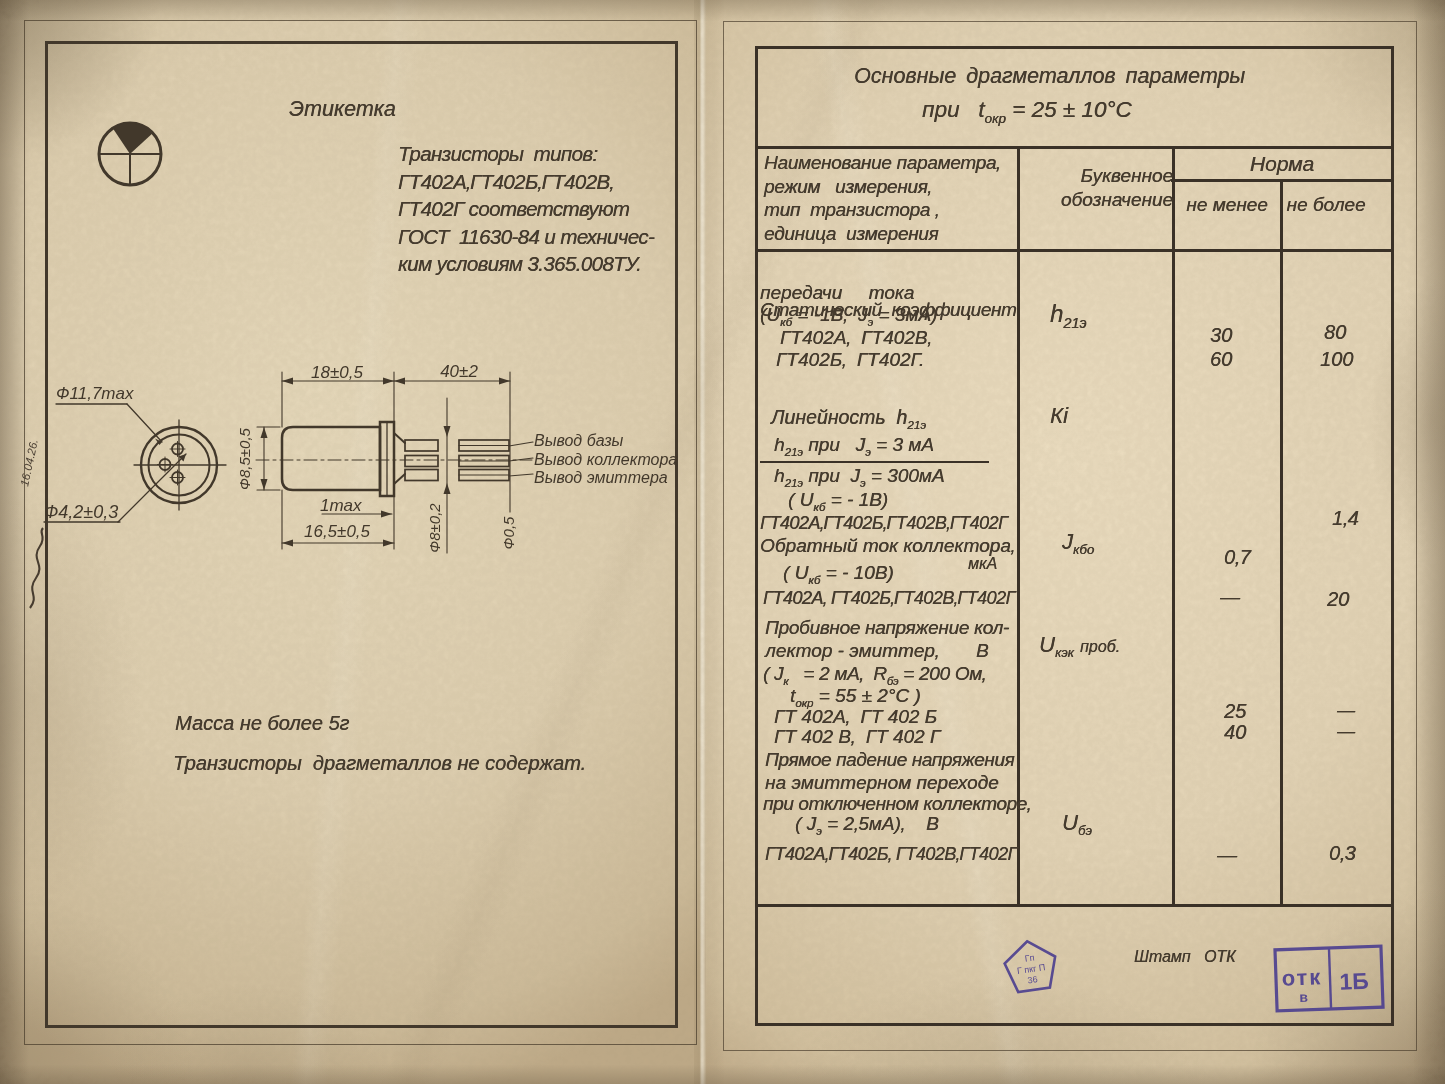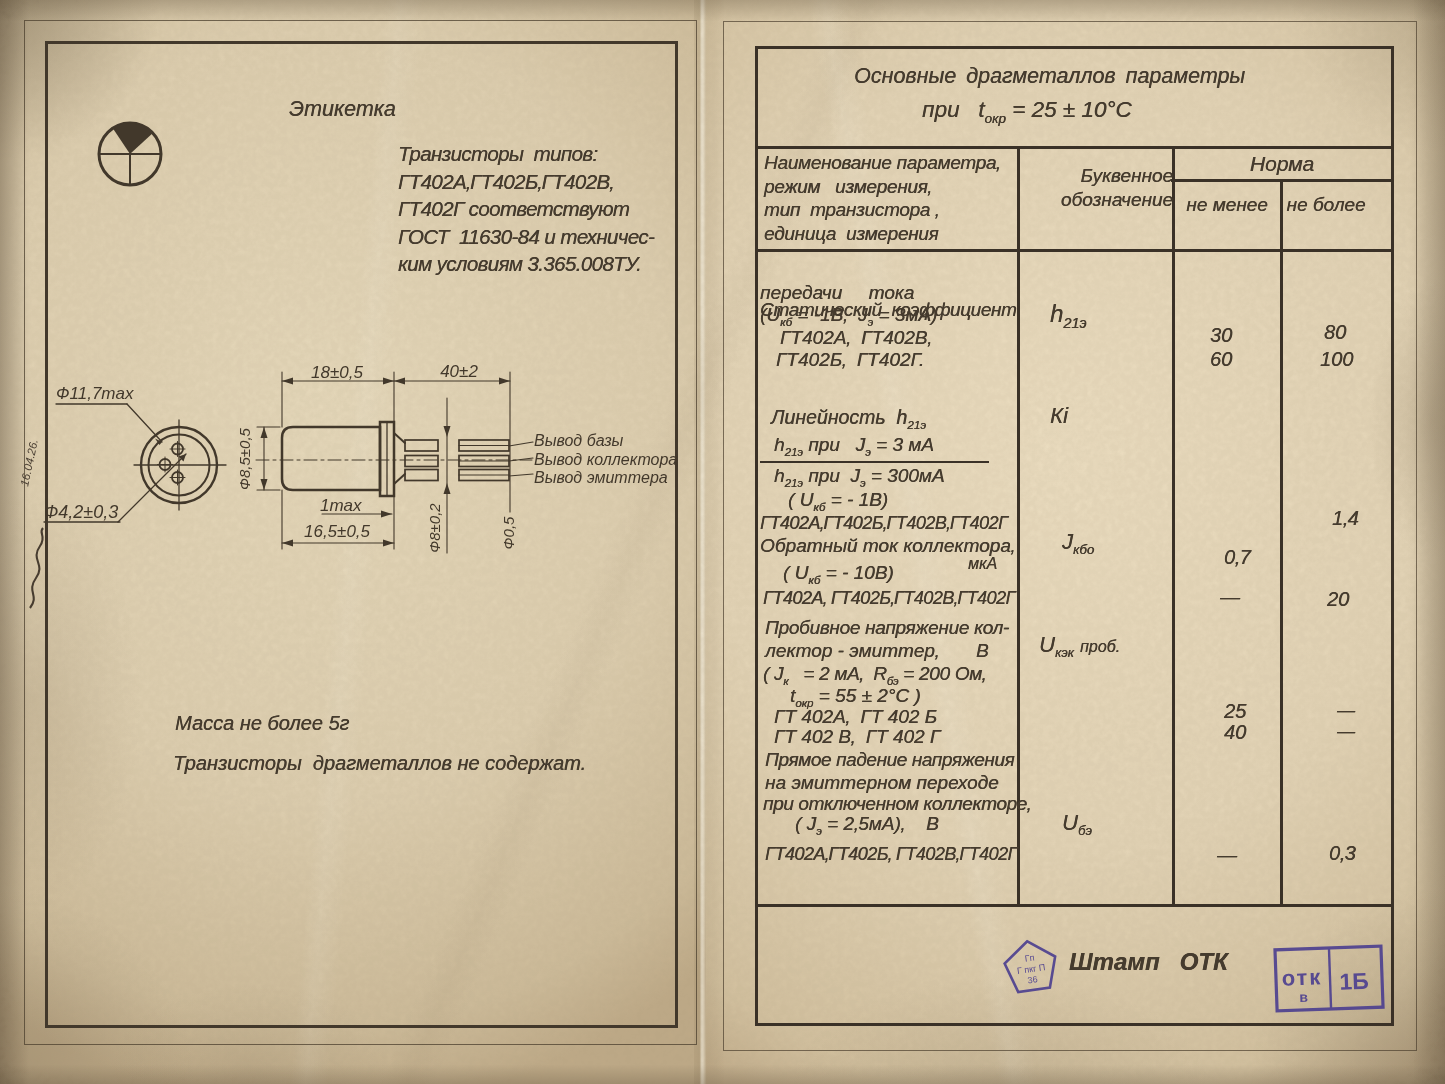--- a/index.html
+++ b/index.html
@@ -243,21 +243,21 @@
 <div class="hw" style="left:1332px;top:507px;font-size:20px;">1‚4</div>
 <div class="hw" style="left:1220px;top:586px;font-size:20px;">—</div>
 <div class="hw" style="left:1327px;top:588px;font-size:20px;">20</div>
 <div class="hw" style="left:1224px;top:700px;font-size:20px;">25</div>
 <div class="hw" style="left:1337px;top:700px;font-size:18px;">—</div>
 <div class="hw" style="left:1224px;top:721px;font-size:20px;">40</div>
 <div class="hw" style="left:1337px;top:721px;font-size:18px;">—</div>
 <div class="hw" style="left:1217px;top:844px;font-size:20px;">—</div>
 <div class="hw" style="left:1329px;top:842px;font-size:20px;">0‚3</div>
 
-<div class="hw" style="left:1069px;top:948px;font-size:24px;font-weight:bold;">Штамп&nbsp;&nbsp; ОТК</div>
+<div class="hw" style="left:1134px;top:948px;font-size:16px;">Штамп&nbsp;&nbsp; ОТК</div>
 <svg class="abs" id="stamps" style="left:706px;top:0;opacity:0.92;" width="739" height="1084" viewBox="706 0 739 1084">
   <g stroke="#4e4190" fill="none">
     <path d="M1031,941 L1005.5,960 L1015,990 L1047,990 L1056.5,960 Z" stroke-width="2.6" transform="rotate(-8 1031 968)"></path>
     <g transform="rotate(-2 1329 978)">
       <rect x="1276" y="948" width="106" height="61" stroke-width="3.2"></rect>
       <line x1="1330" y1="948" x2="1330" y2="1009" stroke-width="2.4"></line>
     </g>
   </g>
   <g fill="#4e4190" font-family="Liberation Sans, sans-serif">
     <text x="1031" y="961" font-size="9" text-anchor="middle" transform="rotate(-8 1031 968)">Гп</text>

